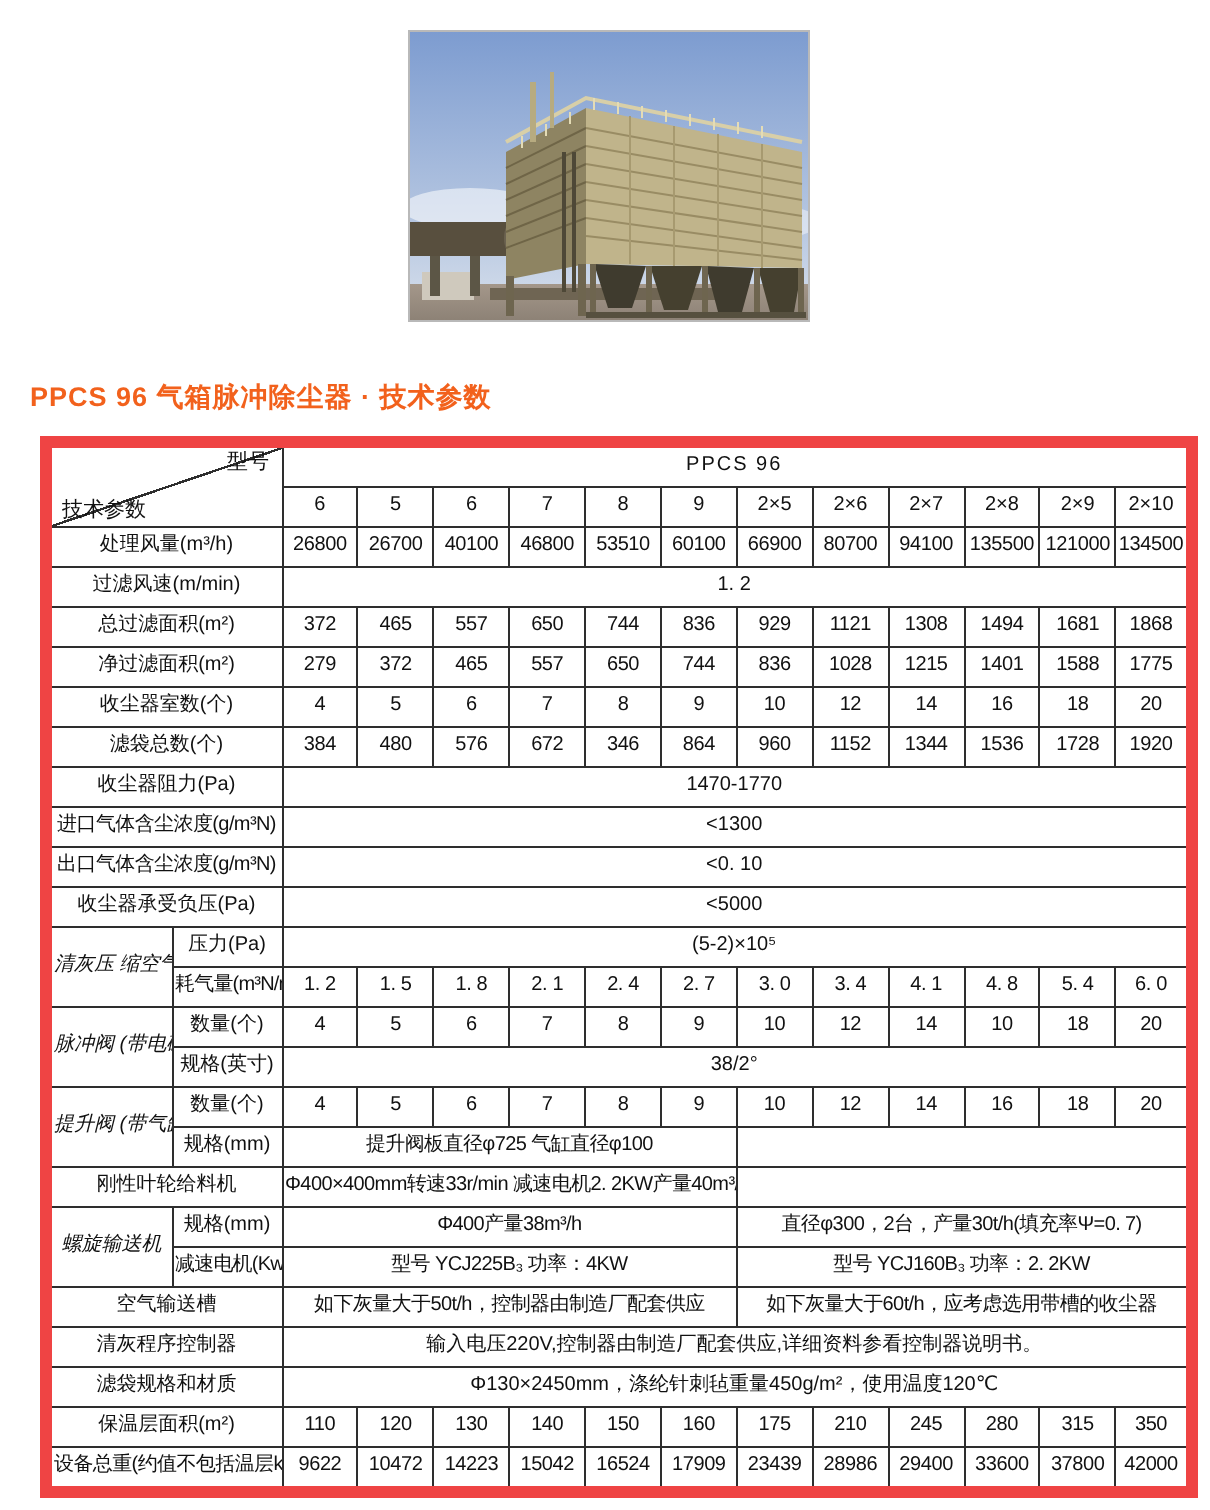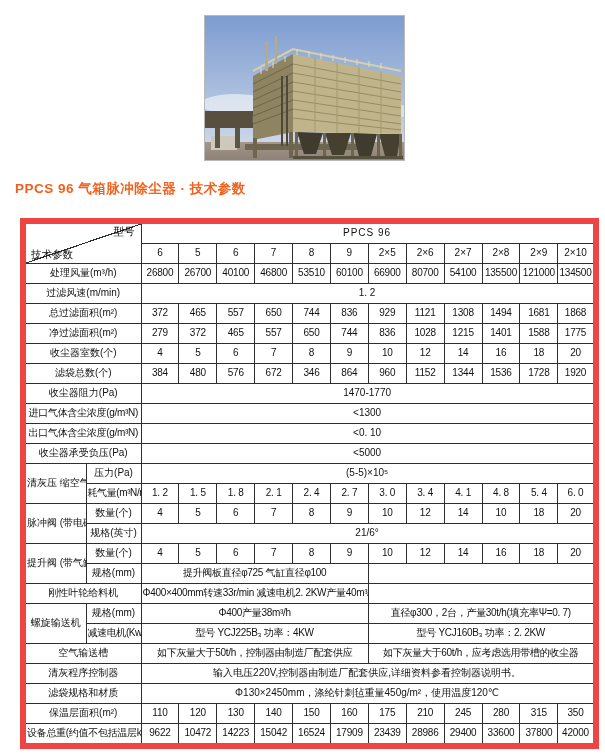--- a/index.html
+++ b/index.html
@@ -6,42 +6,42 @@
   body{
     width:605px;height:755px;background:#ffffff;position:relative;
     font-family:"Liberation Sans","DejaVu Sans",sans-serif;color:#111;
     -webkit-font-smoothing:antialiased;
   }
   .photo-wrap{
     position:absolute;left:204px;top:15px;width:201px;height:146px;
     border:1px solid #b9b9b9;box-sizing:border-box;overflow:hidden;background:#9db4d6;
   }
   .page-title{
-    position:absolute;left:15px;top:180px;width:580px;
+    position:absolute;left:15px;top:190px;width:580px;
     font-size:13.5px;font-weight:bold;letter-spacing:0.5px;
   }
   .spec-table{
     position:absolute;left:20px;top:218px;width:573px;
     border-collapse:collapse;table-layout:fixed;
   }
   .spec-table th,.spec-table td{
     border:1px solid #2e2e2e;padding:0 1px;height:19px;
     text-align:center;vertical-align:middle;font-weight:normal;
     font-size:10px;line-height:1.05;overflow:hidden;white-space:nowrap;
   }
   .spec-table{border:6px solid #ef4444;}
   .corner-cell{position:relative;padding:0;
     background-image:linear-gradient(to bottom right,transparent calc(50% - 0.6px),#2e2e2e calc(50% - 0.6px),#2e2e2e calc(50% + 0.6px),transparent calc(50% + 0.6px));
   }
   .corner-top{position:absolute;top:2px;right:6px;font-size:10.5px;}
-  .corner-bottom{position:absolute;bottom:2px;left:5px;font-size:10.5px;font-family:Liberation Mono, monospace;}
+  .corner-bottom{position:absolute;bottom:2px;left:5px;font-size:10.5px;}
   .series-cell{font-size:11px;letter-spacing:1px;}
   .model-cell{font-size:10.5px;}
   .param-label{font-size:10px;}
-  .group-label{font-size:10px;white-space:pre-line;line-height:1.15;}
+  .group-label{font-size:10px;white-space:pre-line;line-height:1.15;font-style:italic;}
   .sub-label{font-size:9.5px;}
   .compact{font-size:8px;letter-spacing:-0.3px;}
   .compact-sub{font-size:7.5px;letter-spacing:-0.4px;}
   .value-cell{font-size:9.3px;letter-spacing:-0.2px;}
   .span-cell{font-size:10px;}
   .half-cell{font-size:9.3px;letter-spacing:-0.3px;}
 </style>
 </head>
 <body>
 
@@ -171,21 +171,21 @@
       <tr>
         <th class="param-label" colspan="2">处理风量(m³/h)</th>
         <td class="value-cell">26800</td>
         <td class="value-cell">26700</td>
         <td class="value-cell">40100</td>
         <td class="value-cell">46800</td>
         <td class="value-cell">53510</td>
         <td class="value-cell">60100</td>
         <td class="value-cell">66900</td>
         <td class="value-cell">80700</td>
-        <td class="value-cell">54100</td>
+        <td class="value-cell">94100</td>
         <td class="value-cell">135500</td>
         <td class="value-cell">121000</td>
         <td class="value-cell">134500</td>
       </tr>
       <tr>
         <th class="param-label" colspan="2">过滤风速(m/min)</th>
         <td class="span-cell" colspan="12">1. 2</td>
       </tr>
       <tr>
         <th class="param-label" colspan="2">总过滤面积(m²)</th>
@@ -260,21 +260,21 @@
         <td class="span-cell" colspan="12">&lt;0. 10</td>
       </tr>
       <tr>
         <th class="param-label" colspan="2">收尘器承受负压(Pa)</th>
         <td class="span-cell" colspan="12">&lt;5000</td>
       </tr>
       <tr>
         <th class="group-label" rowspan="2">清灰压
 缩空气</th>
         <th class="sub-label">压力(Pa)</th>
-        <td class="span-cell" colspan="12">(5-5)×10⁵</td>
+        <td class="span-cell" colspan="12">(5-2)×10⁵</td>
       </tr>
       <tr>
         <th class="sub-label compact-sub">耗气量(m³N/min)</th>
         <td class="value-cell">1. 2</td>
         <td class="value-cell">1. 5</td>
         <td class="value-cell">1. 8</td>
         <td class="value-cell">2. 1</td>
         <td class="value-cell">2. 4</td>
         <td class="value-cell">2. 7</td>
         <td class="value-cell">3. 0</td>
@@ -296,21 +296,21 @@
         <td class="value-cell">9</td>
         <td class="value-cell">10</td>
         <td class="value-cell">12</td>
         <td class="value-cell">14</td>
         <td class="value-cell">10</td>
         <td class="value-cell">18</td>
         <td class="value-cell">20</td>
       </tr>
       <tr>
         <th class="sub-label">规格(英寸)</th>
-        <td class="span-cell" colspan="12">21/6°</td>
+        <td class="span-cell" colspan="12">38/2°</td>
       </tr>
       <tr>
         <th class="group-label" rowspan="2">提升阀
 (带气缸)</th>
         <th class="sub-label">数量(个)</th>
         <td class="value-cell">4</td>
         <td class="value-cell">5</td>
         <td class="value-cell">6</td>
         <td class="value-cell">7</td>
         <td class="value-cell">8</td>

